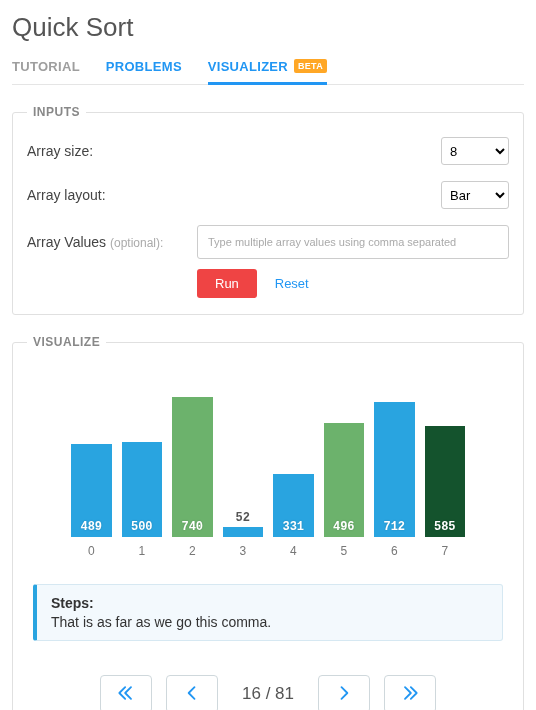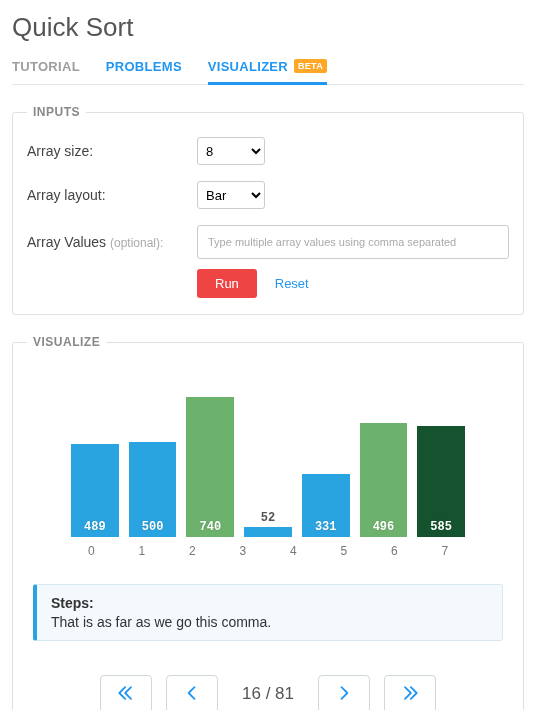--- a/index.html
+++ b/index.html
@@ -65,20 +65,21 @@
     font-size: 12px;
     font-weight: 700;
     color: #888;
     padding: 0 6px;
     letter-spacing: .5px;
   }
   .form-row {
     display: flex;
     align-items: center;
     margin-bottom: 16px;
+    justify-content: space-between;
   }
   .form-row label {
     width: 170px;
     color: #444;
   }
   .form-row label .opt {
     color: #aaa;
     font-size: 12px;
   }
   select {
@@ -273,20 +274,23 @@
           <span class="val">740</span>
         </div>
         <div class="bar blue small" style="height: 10px;">
           <span class="val">52</span>
         </div>
         <div class="bar blue" style="height: 63px;">
           <span class="val">331</span>
         </div>
         <div class="bar green bold" style="height: 114px;">
           <span class="val">496</span>
+        </div>
+        <div class="bar blue" style="height: 135px;">
+          <span class="val">712</span>
         </div>
         <div class="bar light" style="height: 111px;">
           <span class="val">585</span>
         </div>
       </div>
     <div class="xaxis" id="xaxis">
         <span>0</span>
         <span>1</span>
         <span>2</span>
         <span>3</span>

